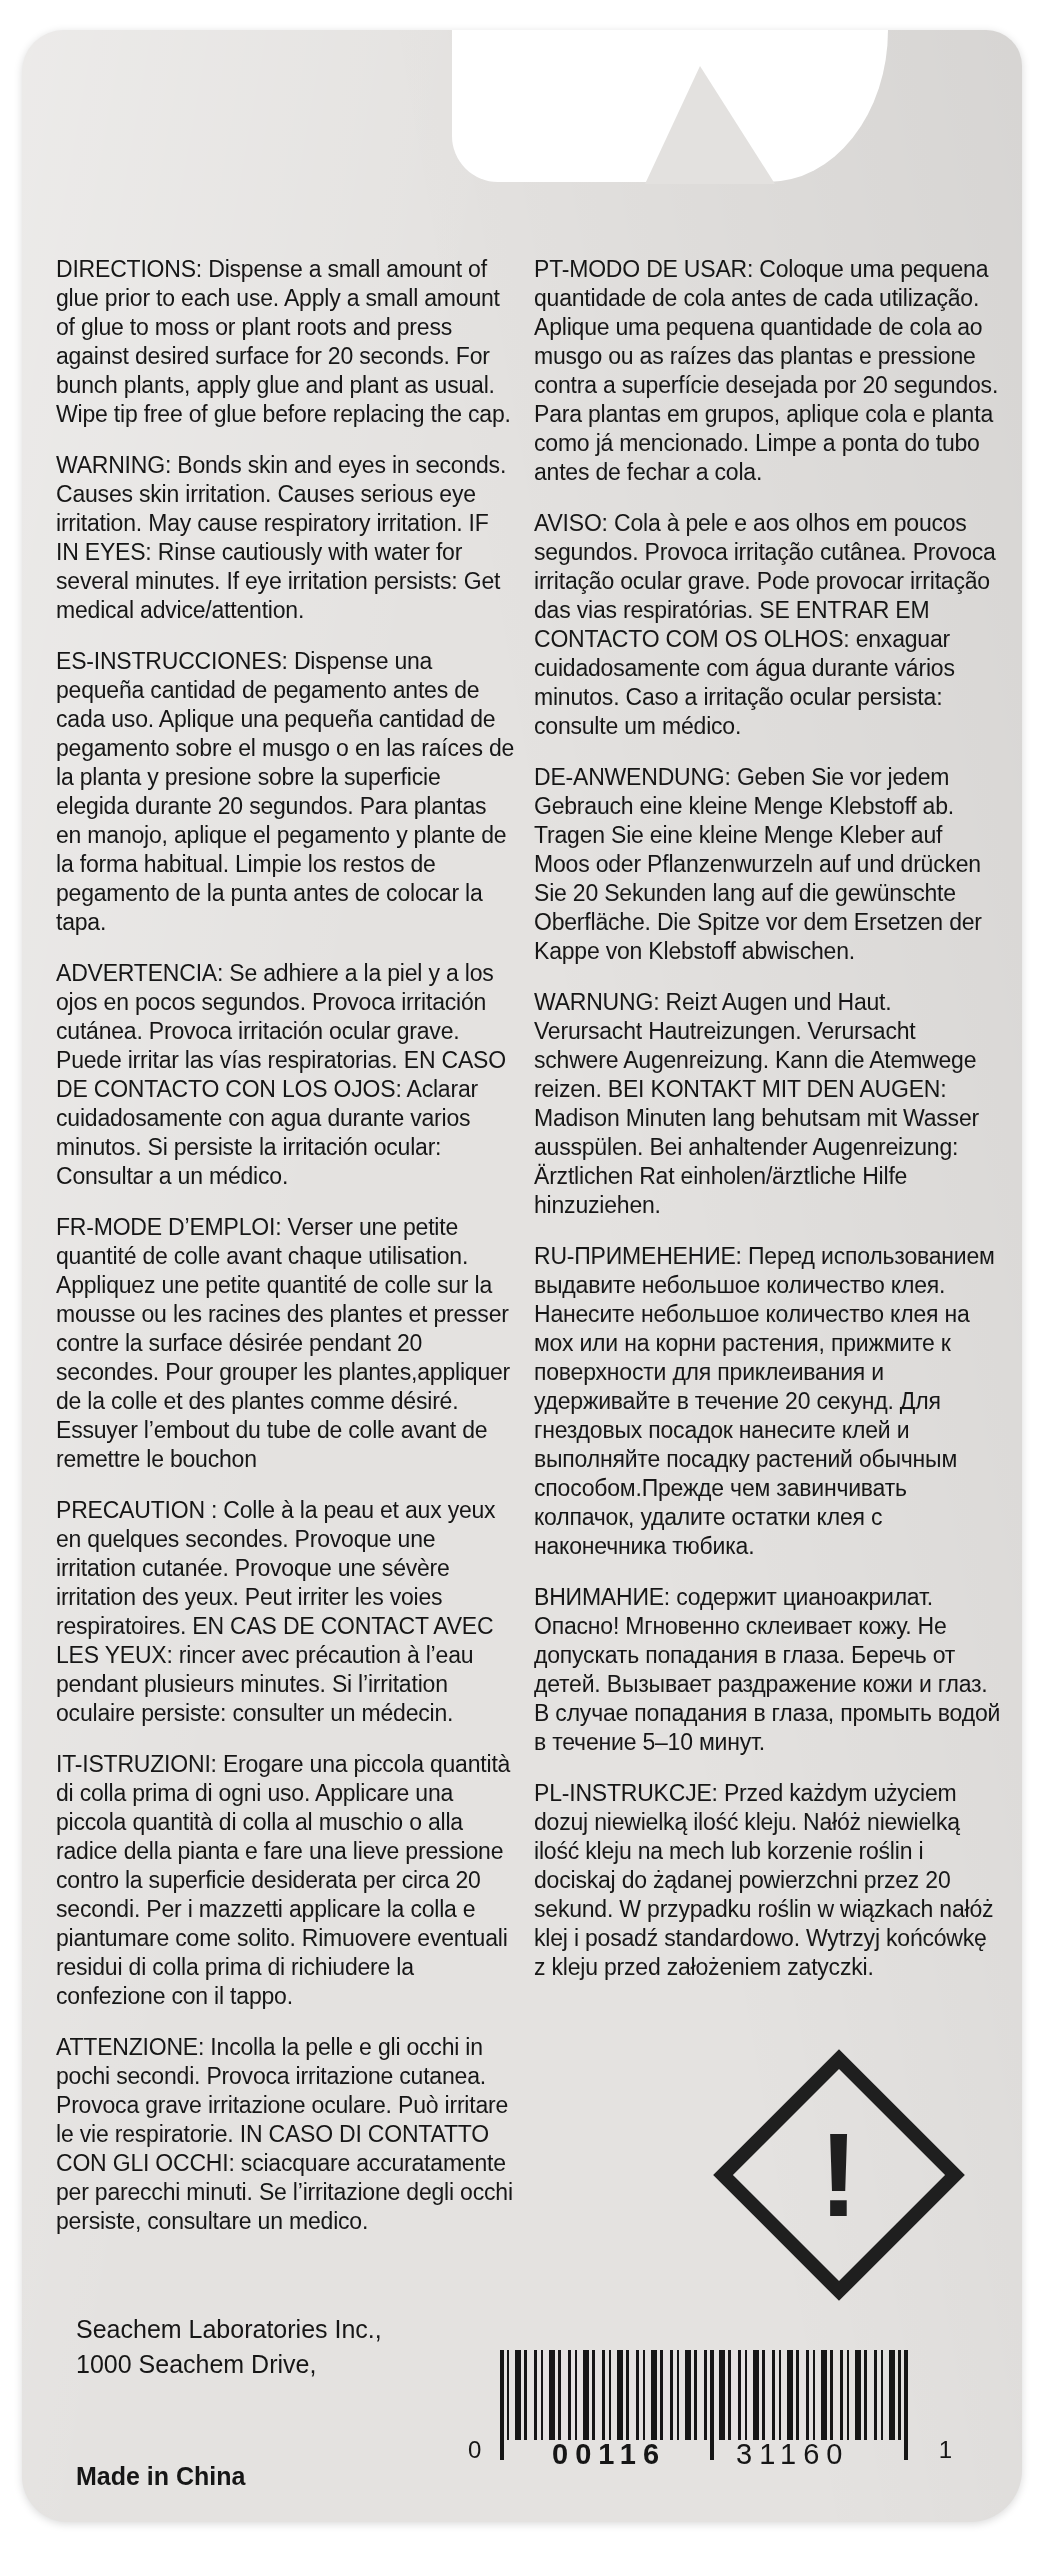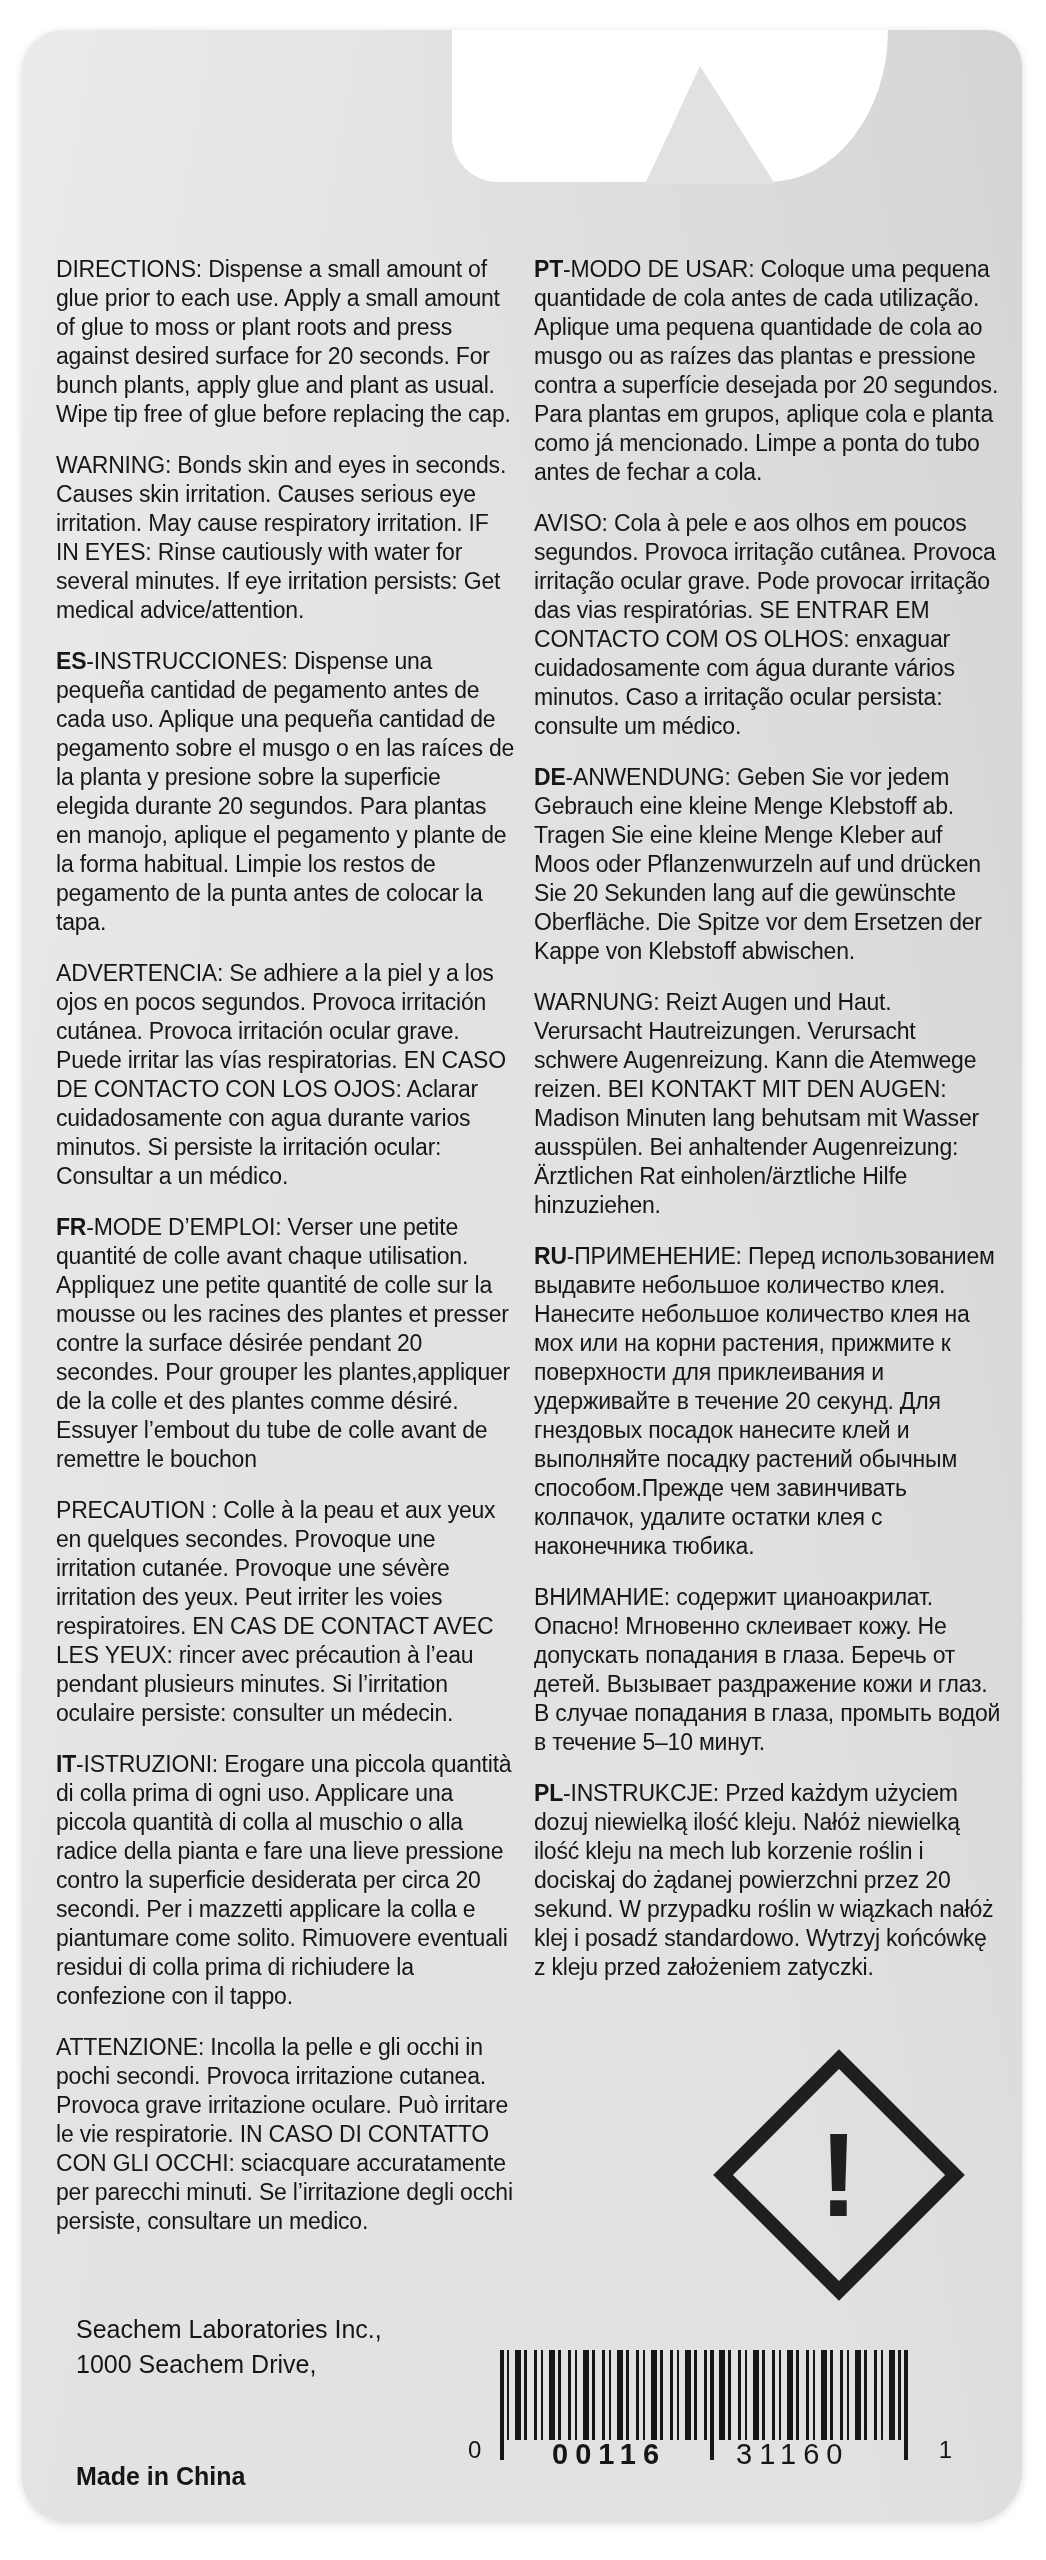--- a/index.html
+++ b/index.html
@@ -28,21 +28,21 @@
   .hole-tab{
     position:absolute;left:623px;top:36px;width:0;height:0;
     border-left:55px solid transparent;
     border-right:75px solid transparent;
     border-bottom:118px solid #e3e1df;
   }
   .col{position:absolute;top:225px;font-size:23px;line-height:29px;letter-spacing:-0.2px;}
   .col-left{left:34px;width:460px;}
   .col-right{left:512px;width:468px;}
   .para{margin:0 0 22px 0;}
-  .lang{font-weight:700;text-align:right;}
+  .lang{font-weight:400;text-align:right;}
   
   .stamp{
     position:absolute;left:428px;top:2128px;
     font-family:"DejaVu Sans Mono", monospace;
     font-size:36px;line-height:47px;letter-spacing:5px;
     color:#3c3c3c;opacity:.88;
   }
   
   .ghs{
     position:absolute;left:728px;top:2056px;width:150px;height:150px;

